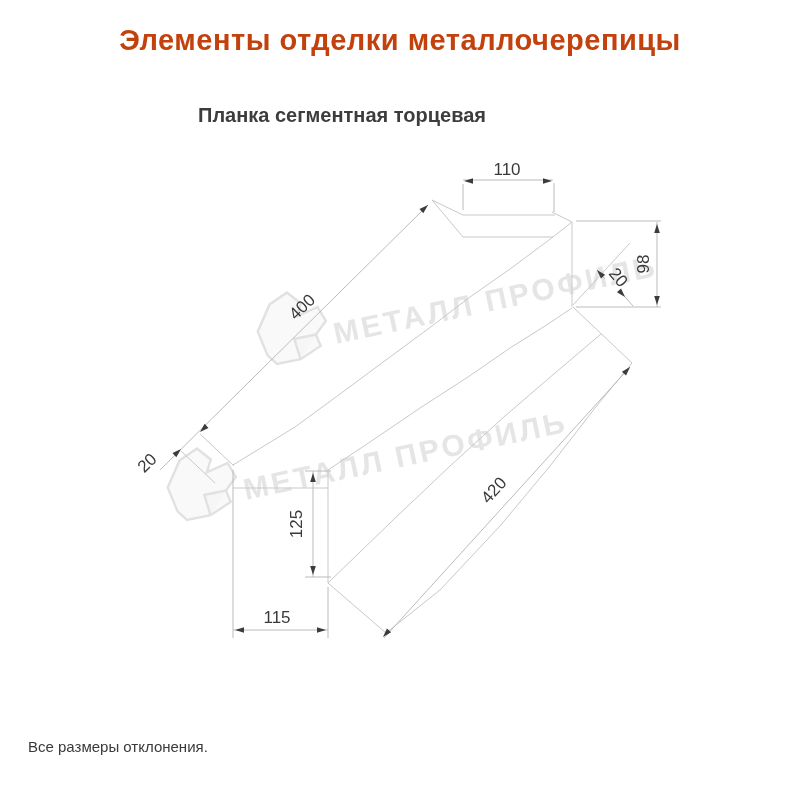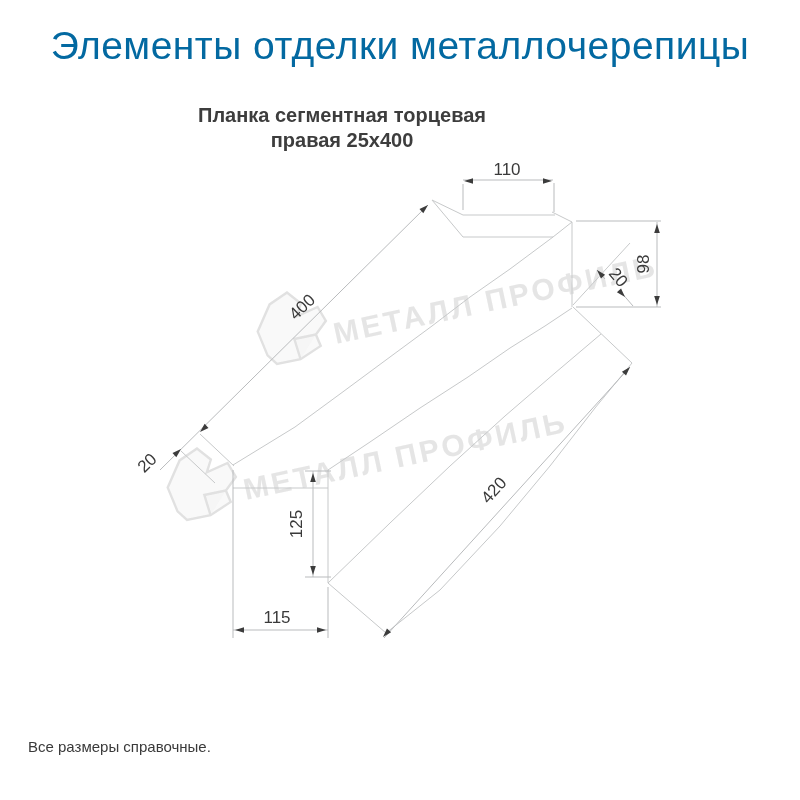--- a/index.html
+++ b/index.html
@@ -2,21 +2,21 @@
 <html><head>
 <meta charset="utf-8">
 <style>
   html,body{margin:0;padding:0;}
   body{
     width:800px;height:800px;background:#ffffff;position:relative;overflow:hidden;
     font-family:"Liberation Sans", sans-serif;
   }
   .page-title{
     position:absolute;left:0;top:24px;width:800px;text-align:center;
-    font-size:39px;font-weight:normal;color:#0369a1;letter-spacing:0.5px;
+    font-size:29px;font-weight:bold;color:#c2410c;letter-spacing:0.5px;
   }
   .product-name{
     position:absolute;left:0;top:103px;width:684px;text-align:center;
     font-size:20px;font-weight:bold;color:#3d3d3d;line-height:25px;
   }
   .drawing-svg{position:absolute;left:0;top:0;width:800px;height:800px;}
   .footer-notes{
     position:absolute;left:28px;top:737px;
     font-size:15px;color:#3a3a3a;line-height:20px;
   }
@@ -30,21 +30,20 @@
   }
   .wm-logo{stroke:#dedede;stroke-width:2.4;fill:#f3f3f3;fill-opacity:0.55;}
 </style>
 </head>
 <body>
 
 <div class="page-title">Элементы отделки металлочерепицы</div>
 
 <div class="product-name">
   <div>Планка сегментная торцевая</div>
-  <div>правая 25х400</div>
 </div>
 
 <svg class="drawing-svg" viewBox="0 0 800 800" xmlns="http://www.w3.org/2000/svg">
 
   <g opacity="0.9">
     <g transform="translate(246,296) rotate(-9)">
       <path class="wm-logo" d="M12,62 L6,37 L22,12 L41,3 L53,16 L47,28 L69,22 L75,37 L63,49 L66,61 L44,71 L20,72 Z"></path>
       <path class="wm-logo" d="M44,71 L41,50 L63,49" fill="none"></path>
     </g>
     <text class="wm-text" transform="translate(336,344) rotate(-12)">МЕТАЛЛ ПРОФИЛЬ</text>
@@ -141,14 +140,14 @@
     <text class="dim-text" transform="translate(614,281) rotate(50)" text-anchor="middle">20</text>
     <text class="dim-text" transform="translate(306,311) rotate(-44)" text-anchor="middle">400</text>
     <text class="dim-text" transform="translate(151,467) rotate(-44)" text-anchor="middle">20</text>
     <text class="dim-text" transform="translate(302,524) rotate(-90)" text-anchor="middle">125</text>
     <text class="dim-text" transform="translate(498,494) rotate(-48)" text-anchor="middle">420</text>
     <text class="dim-text" x="277" y="623" text-anchor="middle">115</text>
   </g>
 </svg>
 
 <div class="footer-notes">
-  <div>Все размеры справочные.</div>
+  <div>Все размеры отклонения.</div>
 </div>
 
 </body></html>

